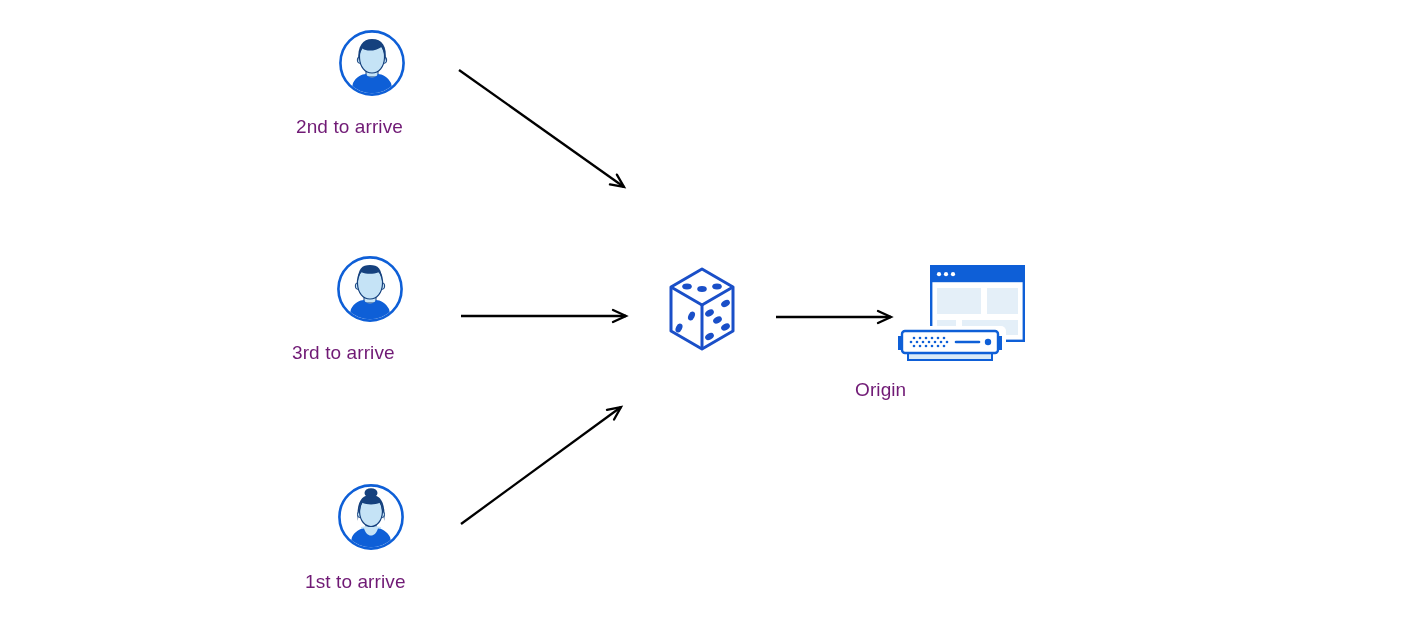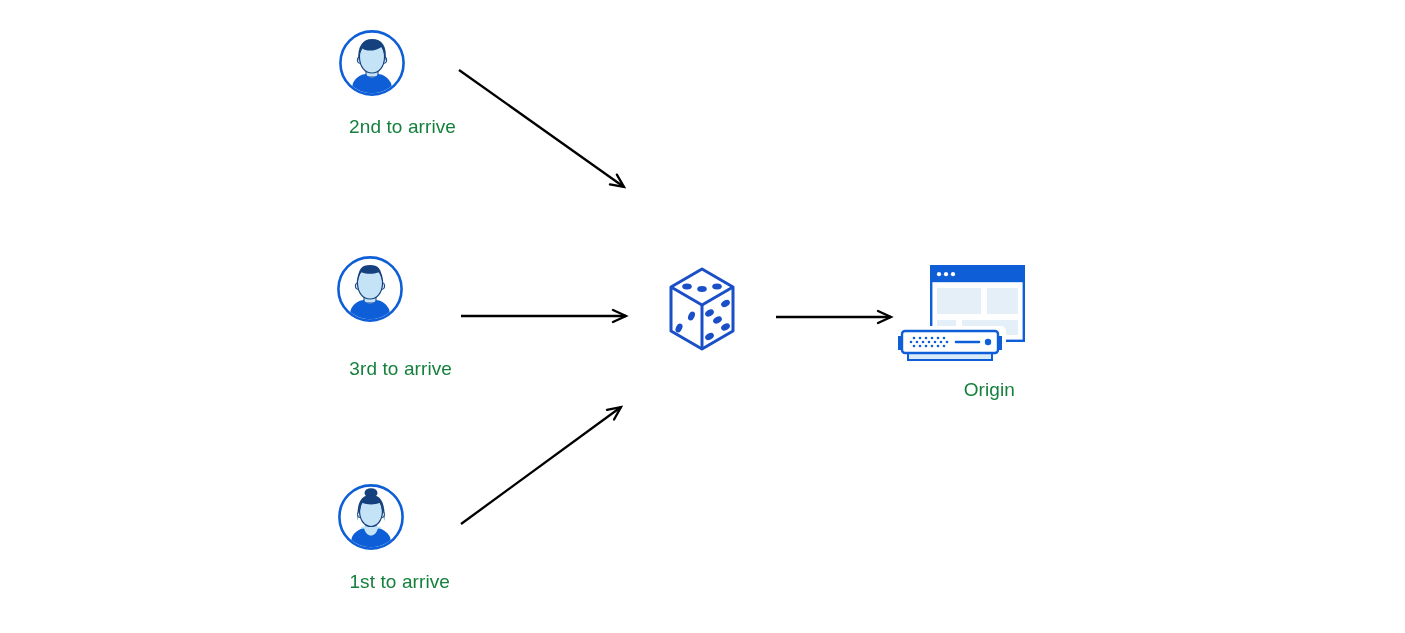--- a/index.html
+++ b/index.html
@@ -12,24 +12,24 @@
     position: relative;
     width: 1405px;
     height: 633px;
     background: #ffffff;
     overflow: hidden;
   }
   .abs { position: absolute; }
   .node-label {
     position: absolute;
     width: 160px;
-    text-align: right;
+    text-align: left;
     font-size: 19px;
     line-height: 22px;
-    color: #15803d;
+    color: #701a75;
     letter-spacing: 0.1px;
     white-space: nowrap;
   }
   svg { display: block; overflow: visible; }
 </style>
 </head>
 <body>
 
 <div class="canvas">
 
@@ -76,21 +76,21 @@
       <g clip-path="url(#clipA2)">
         <path d="M27 33 L39 33 L39 47 L27 47 Z" fill="#C5E3F6" stroke="#15417E" stroke-width="1"></path>
         <path d="M11 66 L14 53 C17 47 23 44 27 44 C28 46 30 47.5 33 47.5 C36 47.5 38 46 39 44 C43 44 49 47 52 53 L55 66 Z" fill="#0E5FD7"></path>
         <ellipse cx="20.7" cy="30" rx="2.4" ry="3.3" fill="#C5E3F6" stroke="#15417E" stroke-width="1"></ellipse>
         <ellipse cx="45.3" cy="30" rx="2.4" ry="3.3" fill="#C5E3F6" stroke="#15417E" stroke-width="1"></ellipse>
         <path d="M33 12 C42 12 46 19 45.5 28 C45 37 40 43 33 43 C26 43 21 37 20.5 28 C20 19 24 12 33 12 Z" fill="#C5E3F6" stroke="#15417E" stroke-width="1.2"></path>
         <path d="M20.8 26 C20.8 12.5 25 9 33 9 C41 9 45.2 12.5 45.2 26 C44.2 21 43.2 18 41.6 16.2 C36 18.3 30 18.3 24.4 16.2 C22.8 18 21.8 21 20.8 26 Z" fill="#15417E"></path>
       </g>
     </svg>
   </div>
-  <div class="node-label" style="left:292px; top:358px;">3rd to arrive</div>
+  <div class="node-label" style="left:292px; top:342px;">3rd to arrive</div>
 
   <div class="abs" style="left:338px; top:484px;">
     <svg width="66" height="66" viewBox="0 0 66 66">
       <defs>
           <clipPath id="clipA3">
             <circle cx="33" cy="33" r="30.3"></circle>
           </clipPath>
         </defs>
       <circle cx="33" cy="33" r="31.6" fill="#ffffff" stroke="#0E5FD7" stroke-width="2.6"></circle>
       <g clip-path="url(#clipA3)">
@@ -99,21 +99,21 @@
         <path d="M11 66 L14 53 C17 47.5 22 44.5 26 44.5 C27.5 49 30 51.5 33 51.5 C36 51.5 38.5 49 40 44.5 C44 44.5 49 47.5 52 53 L55 66 Z" fill="#0E5FD7"></path>
         <ellipse cx="33" cy="9" rx="6.5" ry="4.8" fill="#15417E"></ellipse>
         <path d="M19.8 37 C18 17.5 24 11 33 11 C42 11 48 17.5 46.2 37 C45.2 28 44.4 22.5 43 19.5 C38 22 28 22 23 19.5 C21.6 22.5 20.8 28 19.8 37 Z" fill="#15417E"></path>
         <ellipse cx="21.7" cy="30.5" rx="2.2" ry="3" fill="#C5E3F6" stroke="#15417E" stroke-width="1"></ellipse>
         <ellipse cx="44.3" cy="30.5" rx="2.2" ry="3" fill="#C5E3F6" stroke="#15417E" stroke-width="1"></ellipse>
         <path d="M33 14 C41 14 44.8 20.5 44.4 28.5 C44 36.5 39 42.5 33 42.5 C27 42.5 22 36.5 21.6 28.5 C21.2 20.5 25 14 33 14 Z" fill="#C5E3F6" stroke="#15417E" stroke-width="1.2"></path>
         <path d="M21.6 30 C20.5 19 25 13 33 13 C41 13 45.5 19 44.4 30 C43.8 24.5 43 21 41.8 18.8 C37 21 29 21 24.2 18.8 C23 21 22.2 24.5 21.6 30 Z" fill="#15417E"></path>
       </g>
     </svg>
   </div>
-  <div class="node-label" style="left:290px; top:571px;">1st to arrive</div>
+  <div class="node-label" style="left:305px; top:571px;">1st to arrive</div>
 
   <div class="abs" style="left:667px; top:266px;">
     <svg width="70" height="86" viewBox="0 0 70 86">
       <g stroke="#1A4FC8" stroke-width="3" stroke-linejoin="round" fill="#ffffff">
         <path d="M35 3 L66 21 L66 65 L35 83 L4 65 L4 21 Z"></path>
         <path d="M4 21 L35 39 L66 21"></path>
         <path d="M35 39 L35 83"></path>
       </g>
       <g fill="#1A4FC8">
         <ellipse cx="20" cy="20.5" rx="4.8" ry="2.9"></ellipse>

